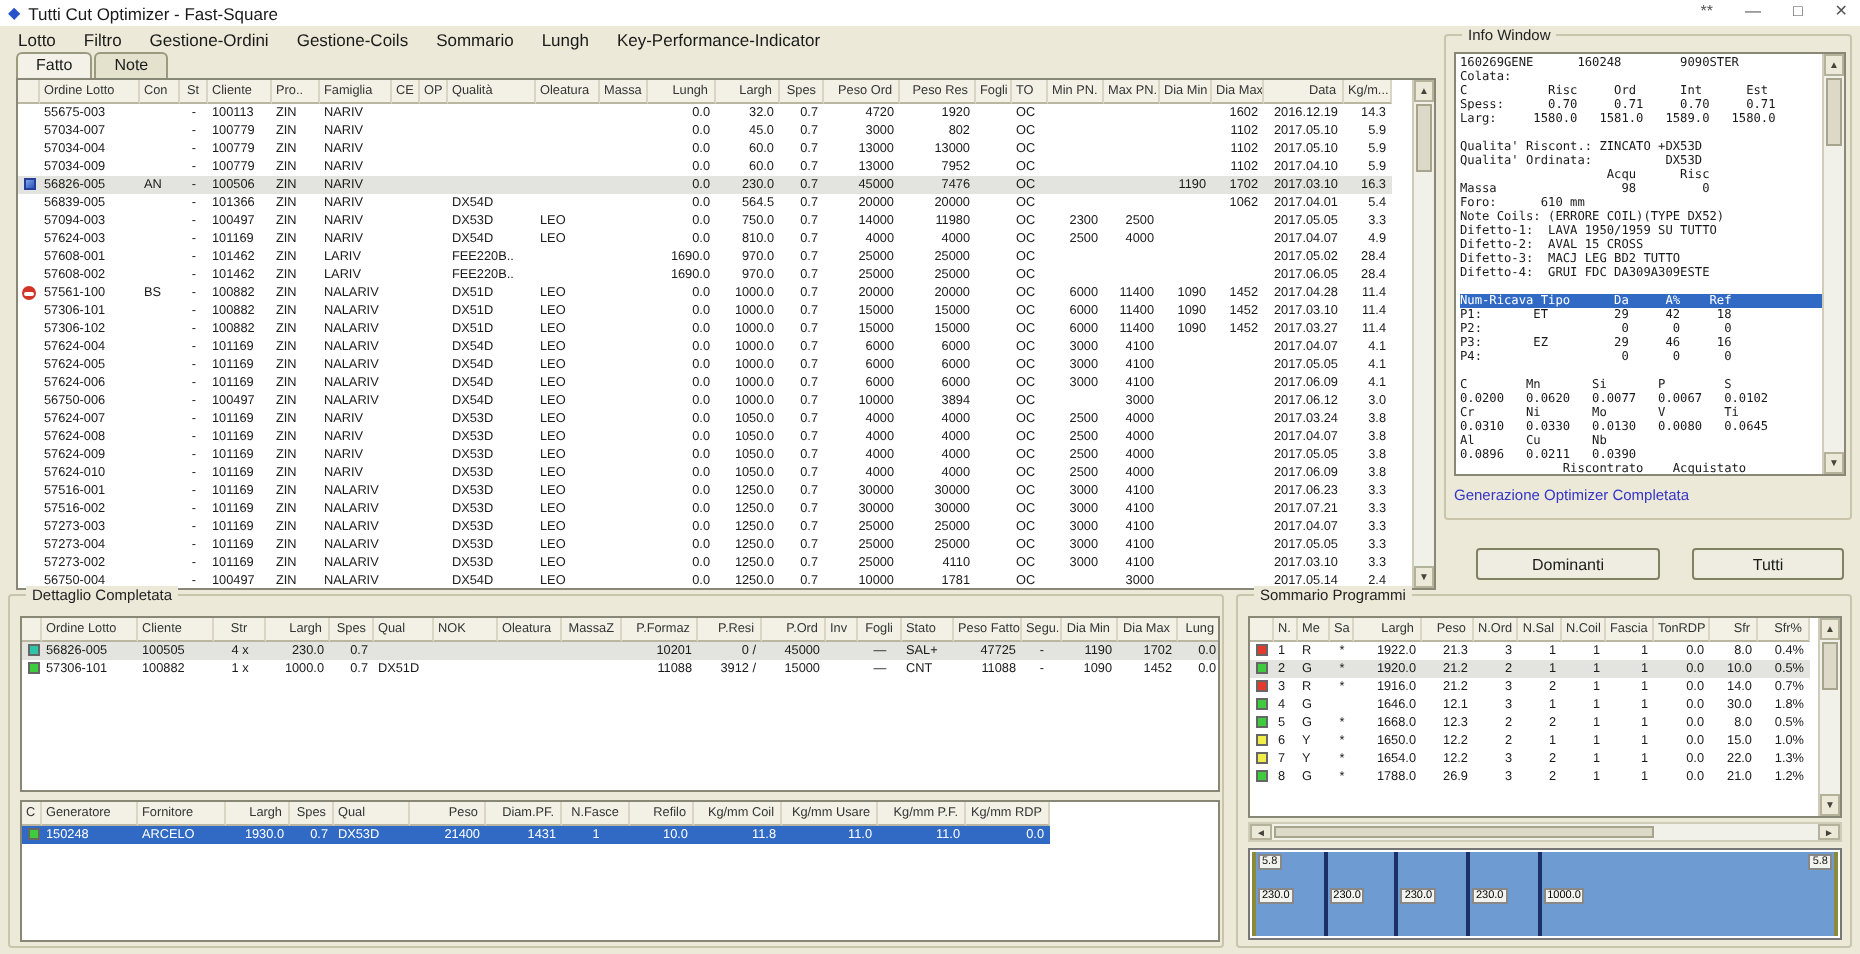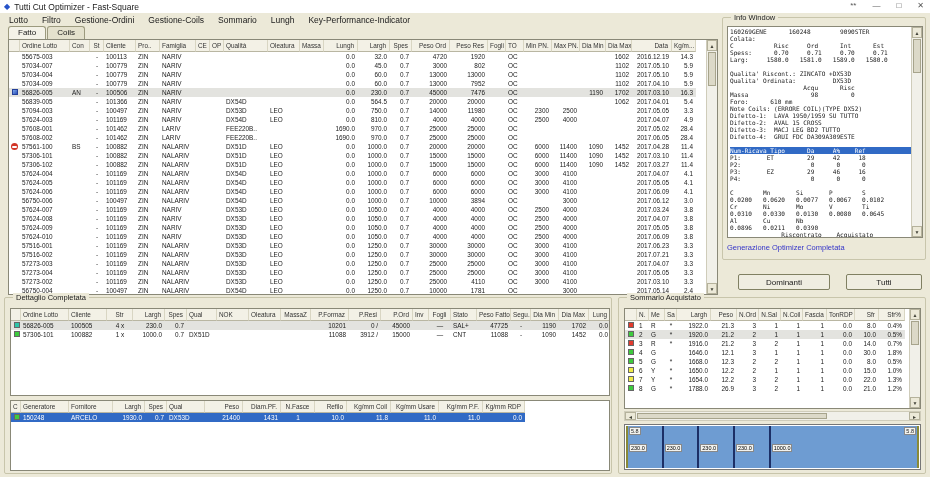--- a/index.html
+++ b/index.html
@@ -81,21 +81,21 @@
     <span class="menu-item">Filtro</span>
     <span class="menu-item">Gestione-Ordini</span>
     <span class="menu-item">Gestione-Coils</span>
     <span class="menu-item">Sommario</span>
     <span class="menu-item">Lungh</span>
     <span class="menu-item">Key-Performance-Indicator</span>
   </div>
 
 <div class="tabstrip">
   <div class="tab active">Fatto</div>
-  <div class="tab">Coils</div>
+  <div class="tab">Note</div>
 </div>
 
 <div class="panel" id="orders">
   <div class="tbl" id="ordersTbl">
       <div class="trow thead">
         <span class="cell l" style="width: 11px;"></span>
         <span class="cell l" style="width: 50px;">Ordine Lotto</span>
         <span class="cell l" style="width: 20px;">Con</span>
         <span class="cell c" style="width: 14px;">St</span>
         <span class="cell l" style="width: 32px;">Cliente</span>
@@ -975,21 +975,21 @@
         <span class="cell r" style="width: 32px;">10.0</span>
         <span class="cell r" style="width: 44px;">11.8</span>
         <span class="cell r" style="width: 48px;">11.0</span>
         <span class="cell r" style="width: 44px;">11.0</span>
         <span class="cell r" style="width: 42px;">0.0</span>
       </div>
     </div>
 </div>
 
 <div class="groupbox" id="sommGroup">
-  <span class="legend">Sommario Acquistato</span>
+  <span class="legend">Sommario Programmi</span>
   <div class="panel" id="stbl">
     <div class="tbl" id="sommTbl">
         <div class="trow thead">
           <span class="cell l" style="width: 12px;"></span>
           <span class="cell l" style="width: 12px;">N.</span>
           <span class="cell l" style="width: 16px;">Me</span>
           <span class="cell c" style="width: 12px;">Sa</span>
           <span class="cell r" style="width: 34px;">Largh</span>
           <span class="cell r" style="width: 26px;">Peso</span>
           <span class="cell r" style="width: 22px;">N.Ord</span>

